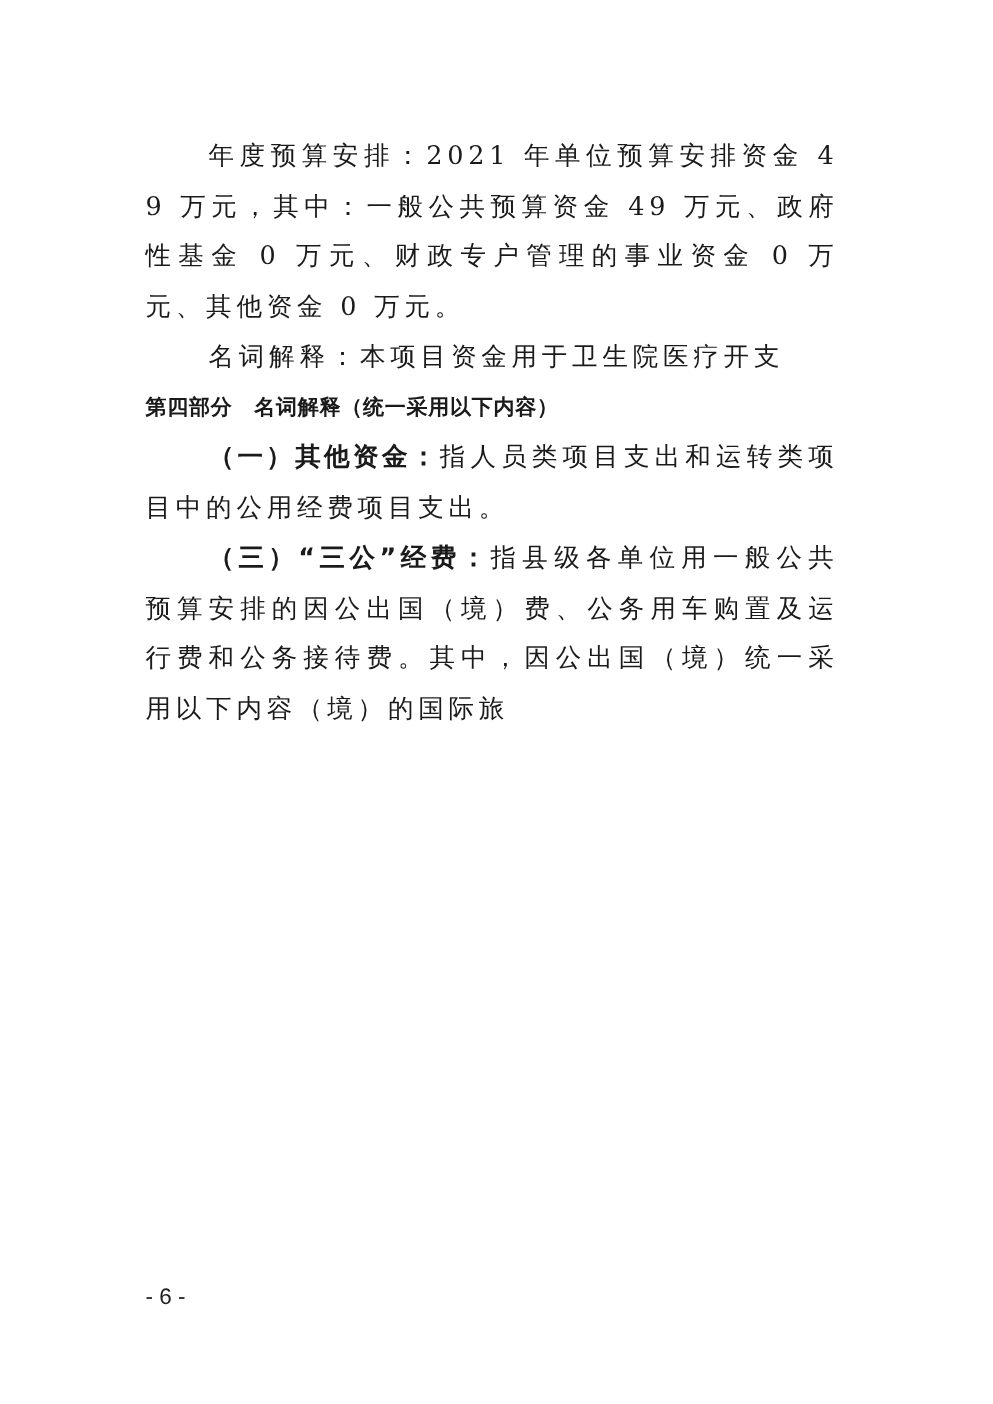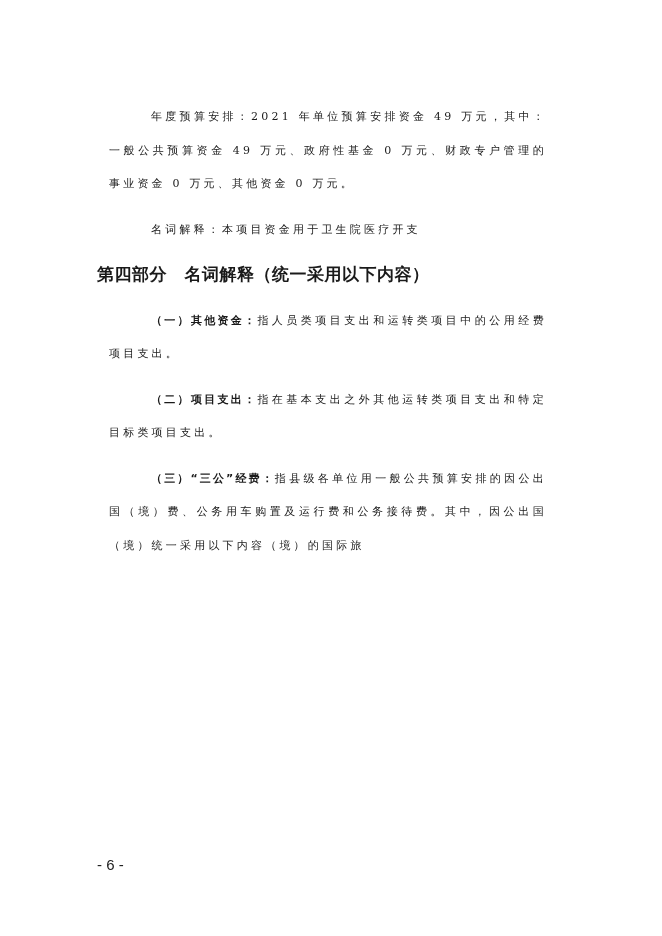--- a/index.html
+++ b/index.html
@@ -1,33 +1,32 @@
 <!DOCTYPE html>
 <html><head>
 <meta charset="utf-8">
 <style>
   html, body { margin: 0; padding: 0; background: #ffffff; }
   body { width: 662px; height: 936px; position: relative; overflow: hidden;
          font-family: "DejaVu Serif", "Liberation Serif", serif; color: #1a1a1a; }
   .page { position: absolute; left: 97px; top: 88px; width: 462px; }
-  .p { font-size: 11px; line-height: 33.5px; letter-spacing: 3.2px; margin: 12px;
+  .p { font-size: 17px; line-height: 33.5px; letter-spacing: 3.2px; margin: 0;
        text-align: justify; text-align-last: left; word-break: break-all; }
   .ind { text-indent: 42px; }
   .ind2 { text-indent: 42px; }
   .h { font-family: "DejaVu Sans", "Liberation Sans", sans-serif; font-weight: bold;
-       font-size: 17px; line-height: 33.5px; letter-spacing: 0.5px; margin: 0; }
+       font-size: 14px; line-height: 33.5px; letter-spacing: 0.5px; margin: 0; }
   .b { font-family: "DejaVu Sans", "Liberation Sans", sans-serif; font-weight: bold; letter-spacing: 2px; }
   .footer { position: absolute; left: 97px; top: 856px; font-family: "Liberation Sans", sans-serif;
             font-size: 15px; color: #222; }
 </style>
 </head>
 <body>
 
 <div class="page">
   <p class="p ind">年度预算安排：2021 年单位预算安排资金 49 万元，其中：一般公共预算资金 49 万元、政府性基金 0 万元、财政专户管理的事业资金 0 万元、其他资金 0 万元。</p>
   <p class="p ind">名词解释：本项目资金用于卫生院医疗开支</p>
   <p class="h">第四部分　名词解释（统一采用以下内容）</p>
   <p class="p ind2"><span class="b">（一）其他资金：</span><span>指人员类项目支出和运转类项目中的公用经费项目支出。</span></p>
-  <p class="p ind2"><span class="b">（二）项目支出：</span><span>指在基本支出之外其他运转类项目支出和特定目标类项目支出。</span></p>
   <p class="p ind2"><span class="b">（三）“三公”经费：</span><span>指县级各单位用一般公共预算安排的因公出国（境）费、公务用车购置及运行费和公务接待费。其中，因公出国（境）统一采用以下内容（境）的国际旅</span></p>
 </div>
 
 <div class="footer">- 6 -</div>
 
 </body></html>

